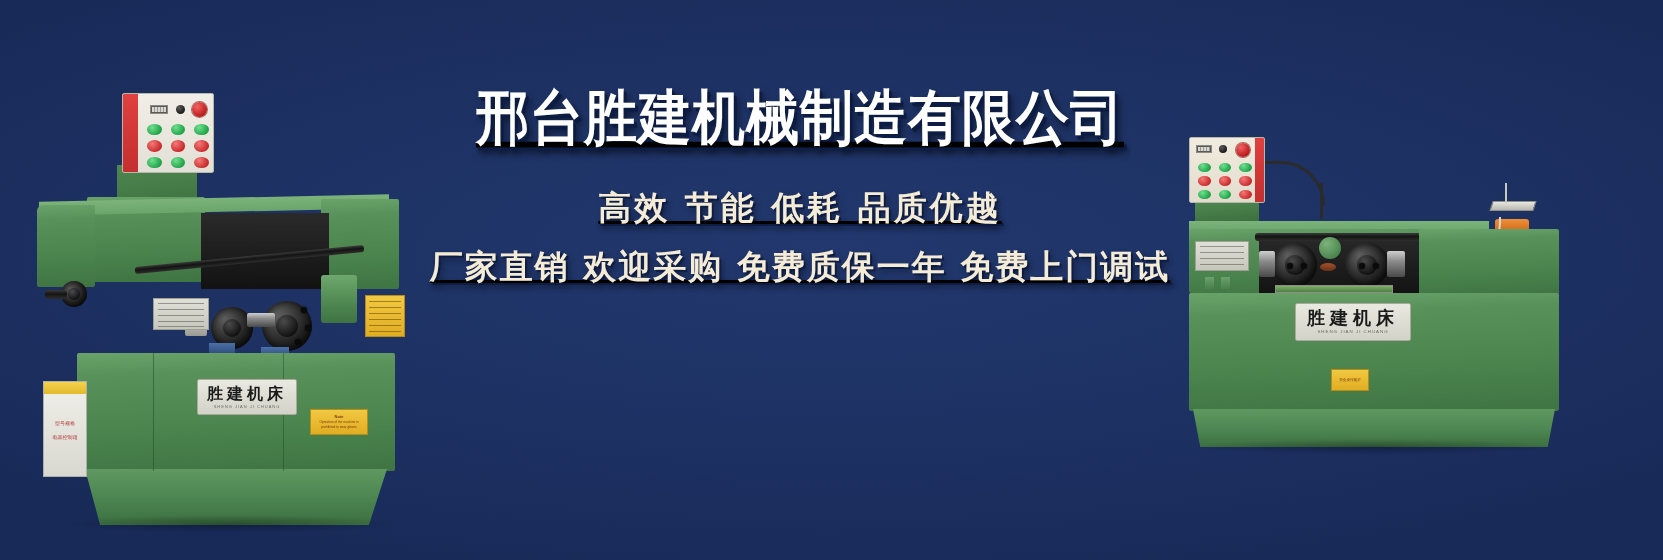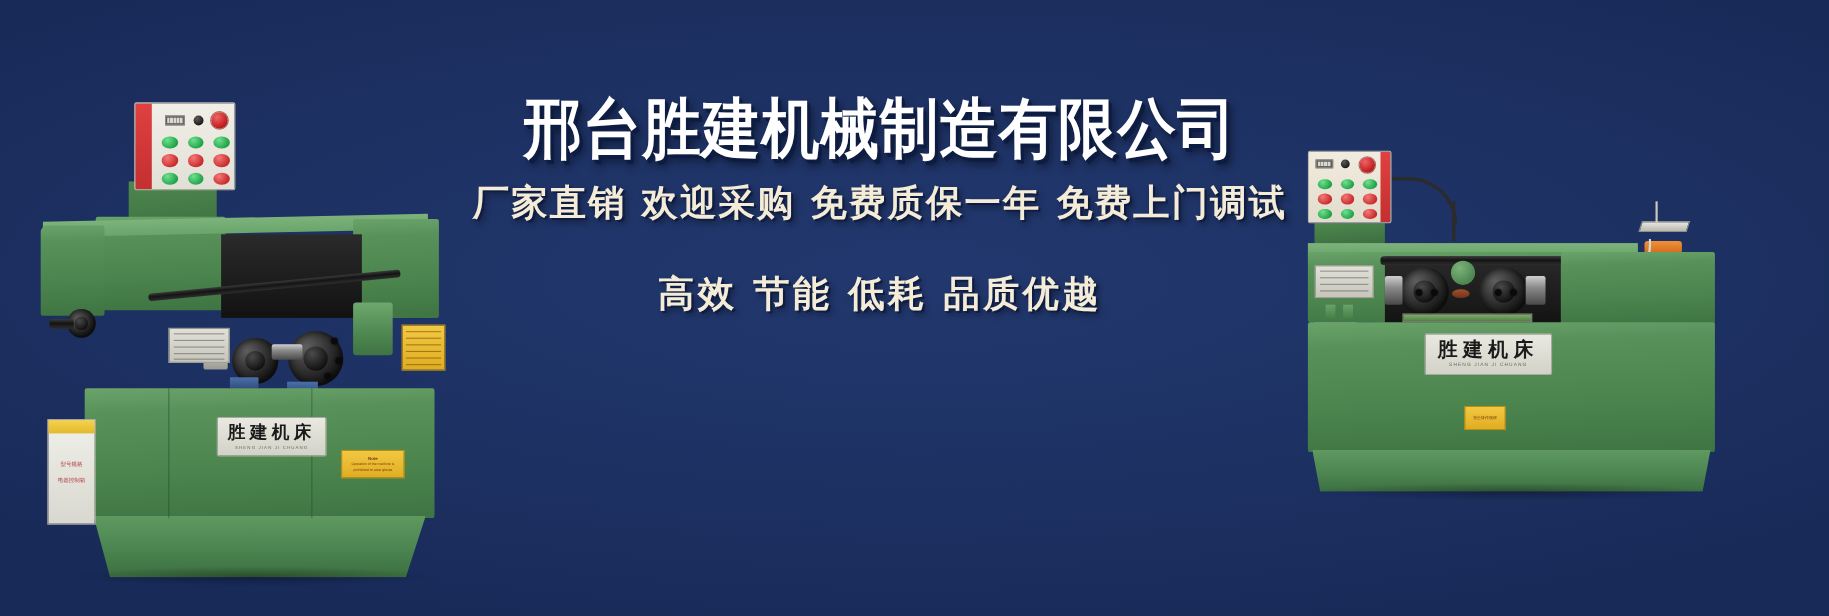--- a/index.html
+++ b/index.html
@@ -17,20 +17,21 @@
     overflow: hidden;
   }
 
   
   .text-col {
     position: absolute;
     left: 400px; top: 88px;
     width: 800px; height: 360px;
     text-align: center;
     z-index: 30;
+    text-decoration: underline;
   }
   .company-name {
     font-family: "DejaVu Sans", "Liberation Sans", sans-serif;
     font-size: 53px;
     font-weight: 700;
     color: #ffffff;
     letter-spacing: 1px;
     line-height: 1;
     white-space: nowrap;
     text-shadow:
@@ -374,22 +375,22 @@
       <div class="sb-txt" style="top:38px; font-size:5px;">型号规格</div>
       <div class="sb-txt" style="top:52px; font-size:5px;">电器控制箱</div>
     </div>
 
     <div style="position:absolute; left:40px; top:430px; width:330px; height:18px;
                 background: radial-gradient(ellipse at center, rgba(0,0,0,0.30), rgba(0,0,0,0) 72%);"></div>
   </div>
 
   <div class="text-col">
     <div class="company-name">邢台胜建机械制造有限公司</div>
+    <div class="tagline tagline-1">高效  节能  低耗  品质优越</div>
     <div class="tagline tagline-2">厂家直销  欢迎采购  免费质保一年  免费上门调试</div>
-    <div class="tagline tagline-1">高效  节能  低耗  品质优越</div>
   </div>
 
   <div class="machine" style="left:1165px; top:125px; width:420px; height:340px;">
 
     <div class="m-body-dark" style="left:30px; top:78px; width:64px; height:28px;"></div>
 
     <div class="panel" style="left:24px; top:12px; width:76px; height:66px; background:linear-gradient(180deg,#f2ece0 0%,#e2dccd 100%);">
       <div class="panel-redstrip" style="left:auto; right:0; width:9px;"></div>
       <div class="panel-display" style="left:6px; top:7px; width:16px; height:8px;"></div>
       <div class="panel-knob" style="left:29px; top:7px; width:8px; height:8px;"></div>

